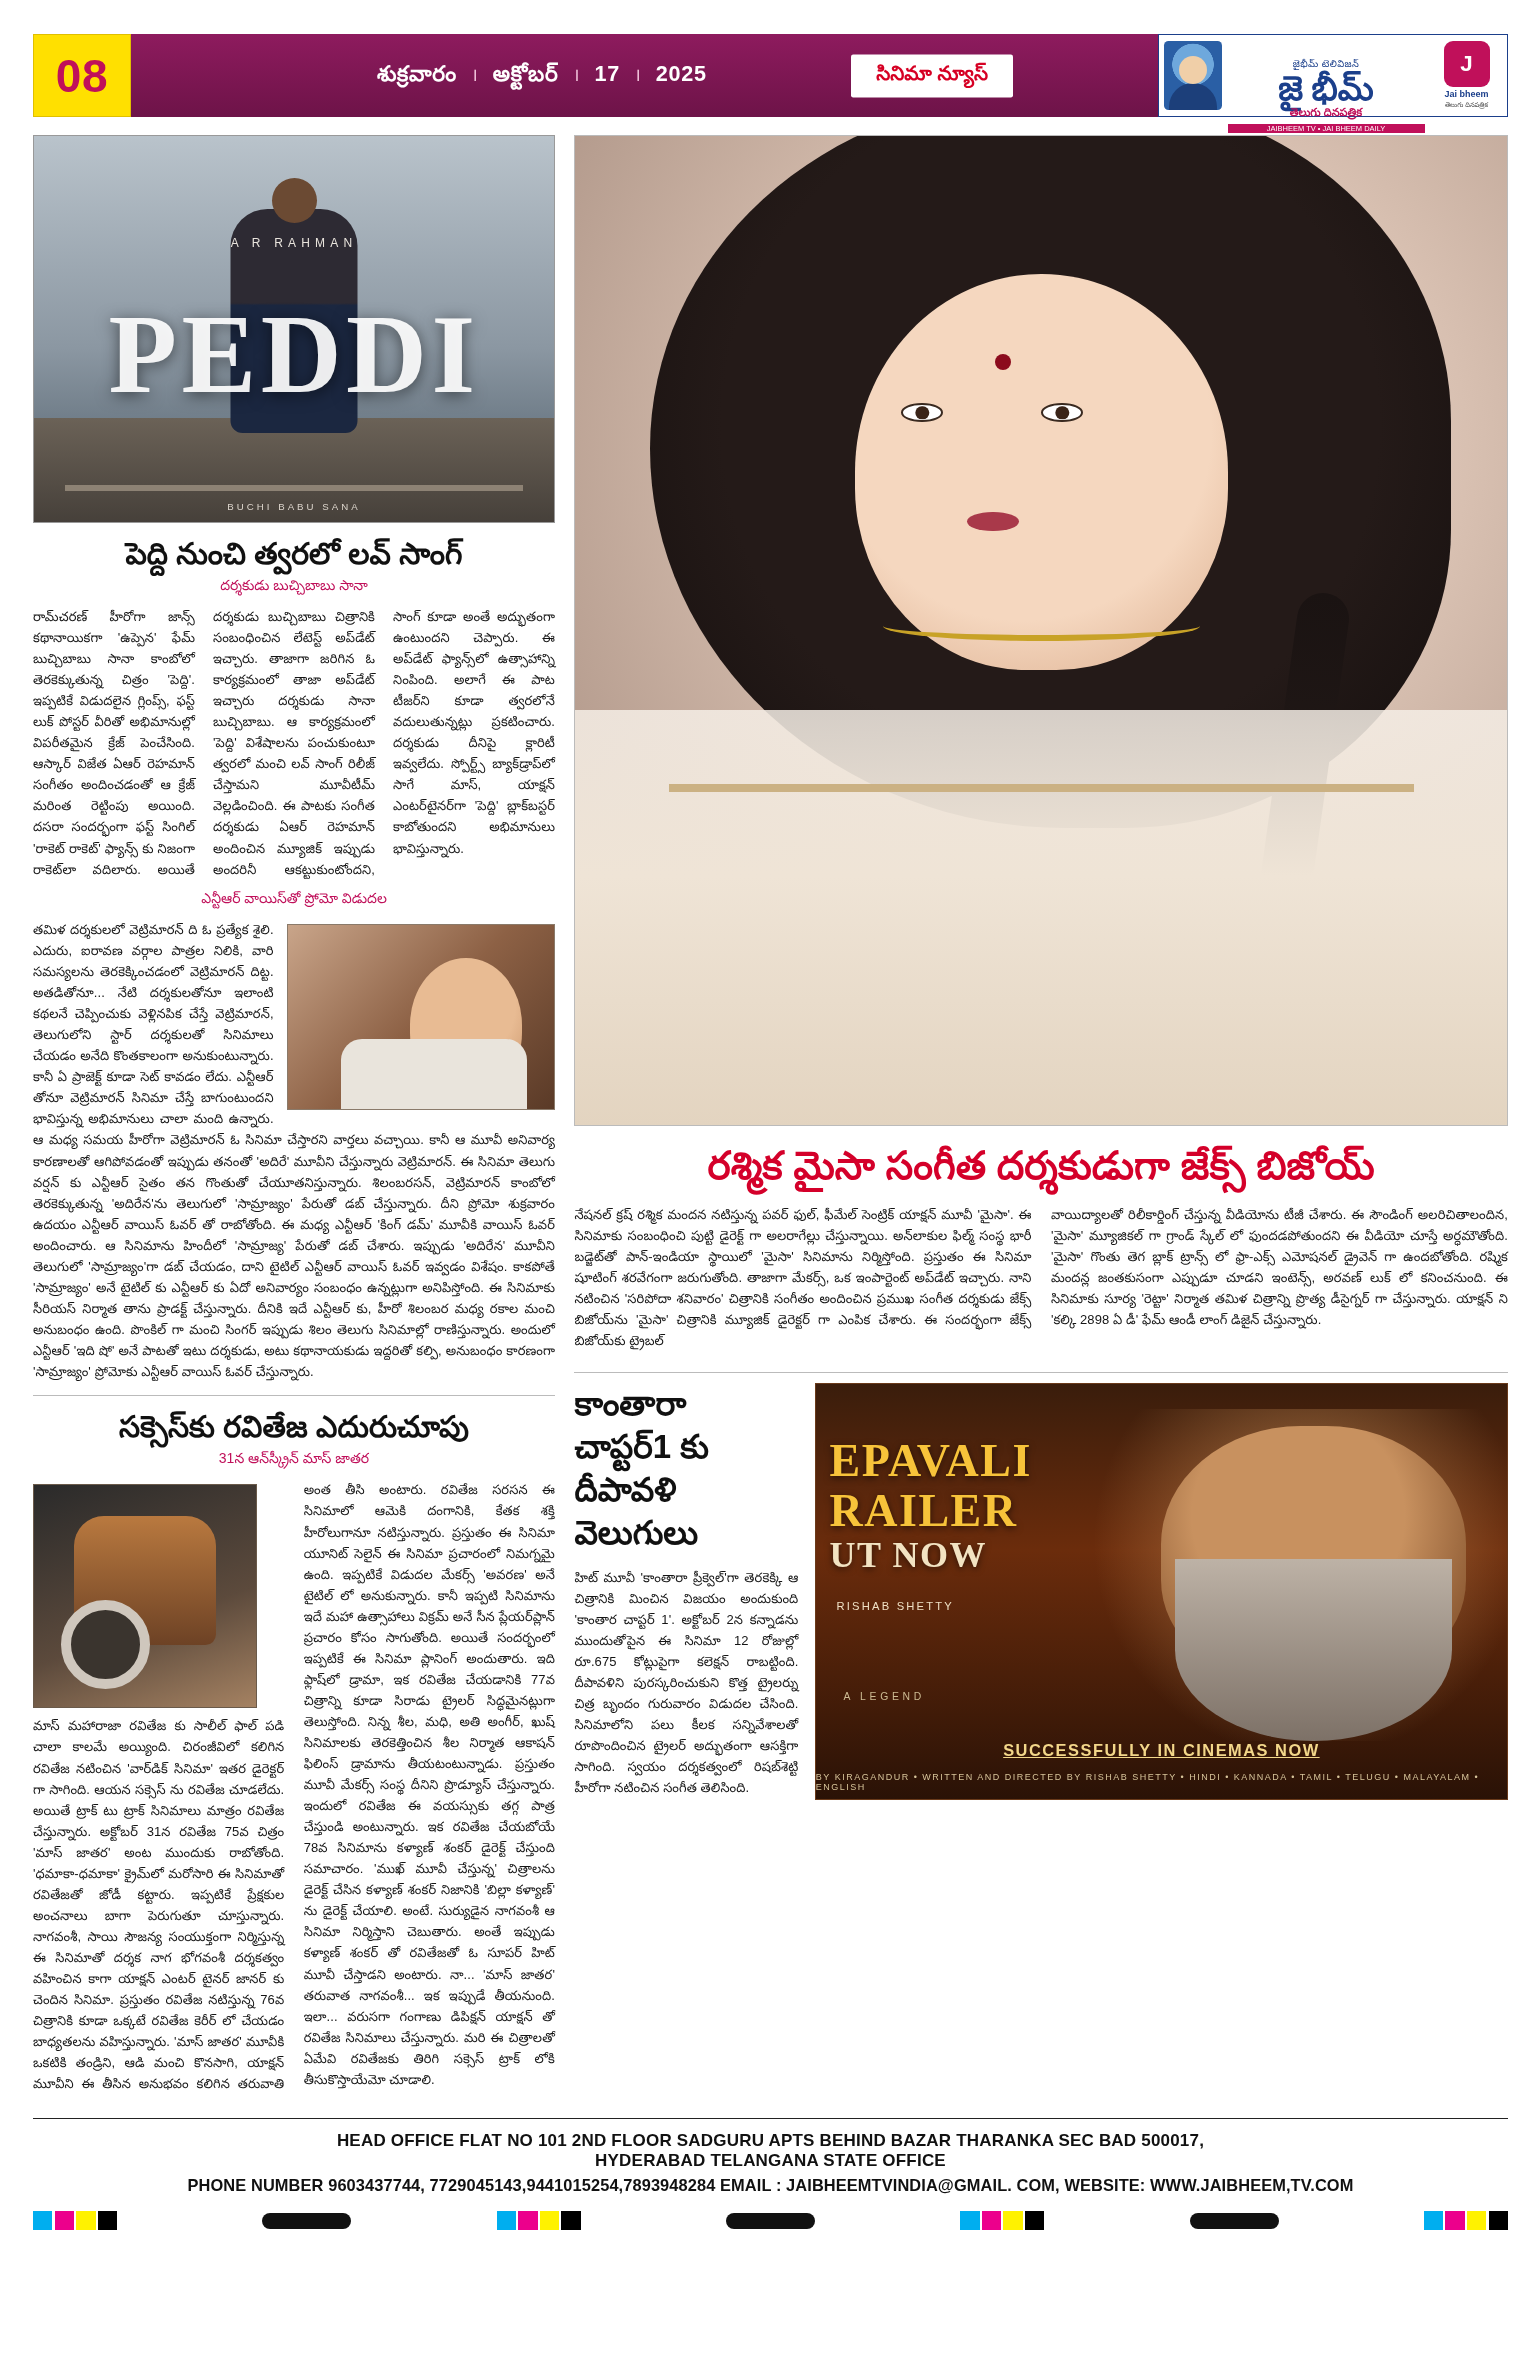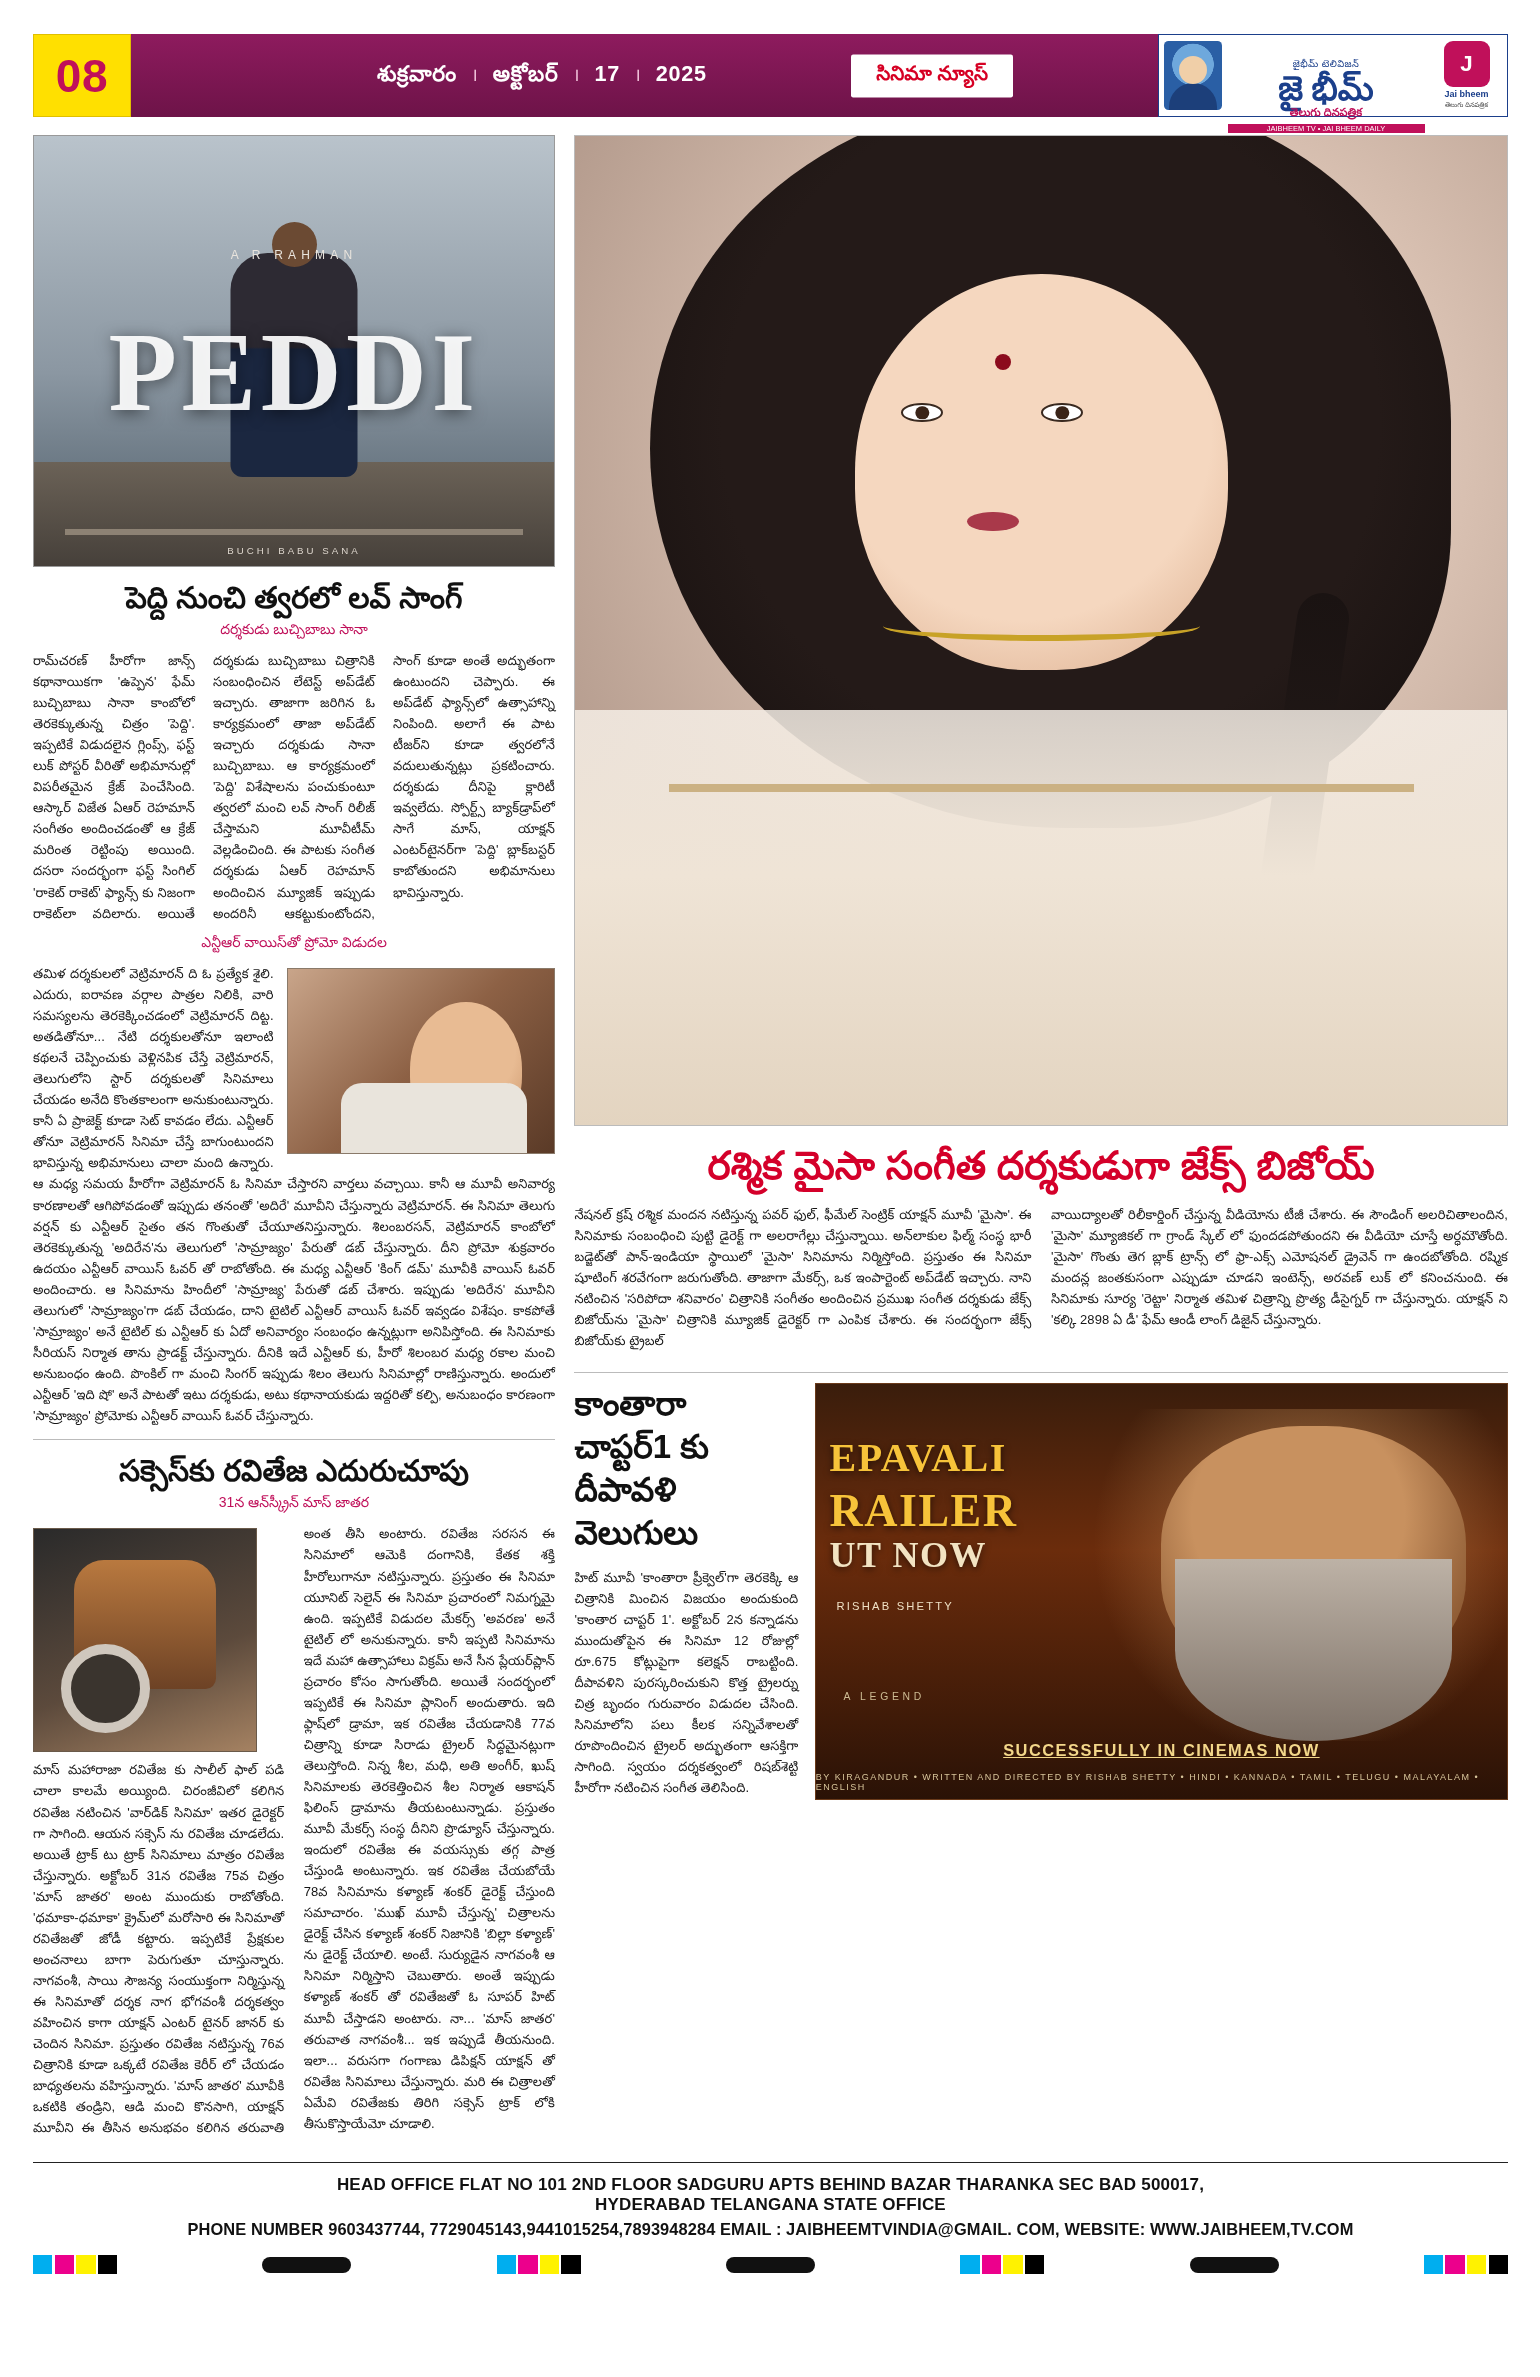--- a/index.html
+++ b/index.html
@@ -121,21 +121,21 @@
     margin: 18px 33px 0 33px;
     display: flex;
     gap: 19.4px;
   }
   .col-left { width: 522px; }
   .col-right { flex: 1; }
 
   
   .poster {
     width: 100%;
-    height: 432px;
+    height: 388px;
     position: relative;
     overflow: hidden;
     background: linear-gradient(180deg,#9aa4ad 0%, #6e7d88 45%, #3c4a55 100%);
     border: 0.7px solid #999;
     text-decoration: underline;
   }
   .poster .sky { position:absolute; inset:0; background:linear-gradient(180deg,#b9c3cb 0,#8b97a2 55%,#4b5a66 100%); }
   .poster .track{
     position:absolute;left:0;right:0;bottom:0;height:104px;
     background:linear-gradient(180deg,#6b6257 0,#46403a 100%);
@@ -314,21 +314,21 @@
   }
   .kantara-img .beard{
     position:absolute;right:8%;top:42%;width:40%;height:44%;
     background:linear-gradient(180deg,#bdb2a6 0,#7d7167 100%);
     border-radius:0 0 50% 50%;
   }
   .kantara-img .tline1, .kantara-img .tline2, .kantara-img .tline3 {
     position:absolute;left:2%;color:#f7c33a;font-weight:bold;
     font-family:"Liberation Serif",serif;letter-spacing:1.5px;text-shadow:0 2.2px 7.5px rgba(0,0,0,.6);
   }
-  .kantara-img .tline1{top:12%;font-size:40px;}
+  .kantara-img .tline1{top:12%;font-size:46px;}
   .kantara-img .tline2{top:24%;font-size:46px;}
   .kantara-img .tline3{top:36%;font-size:36px;color:#f2e3c2;}
   .kantara-img .small{
     position:absolute;left:3%;top:52%;color:#efe0c4;font-size:11.2px;letter-spacing:2.2px;
   }
   .kantara-img .bigtitle{
     position:absolute;left:3%;top:58%;color:#e9d6a9;font-size:54px;font-weight:bold;
     font-family:"Liberation Serif",serif;letter-spacing:3.7px;
   }
   .kantara-img .legend{

